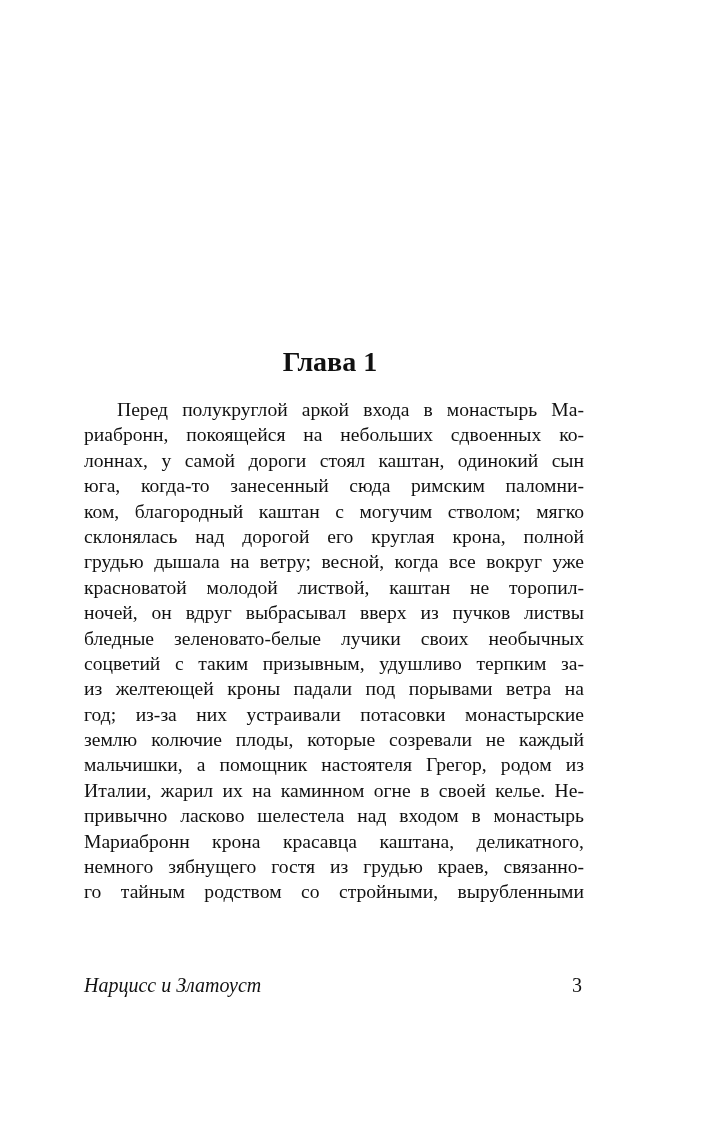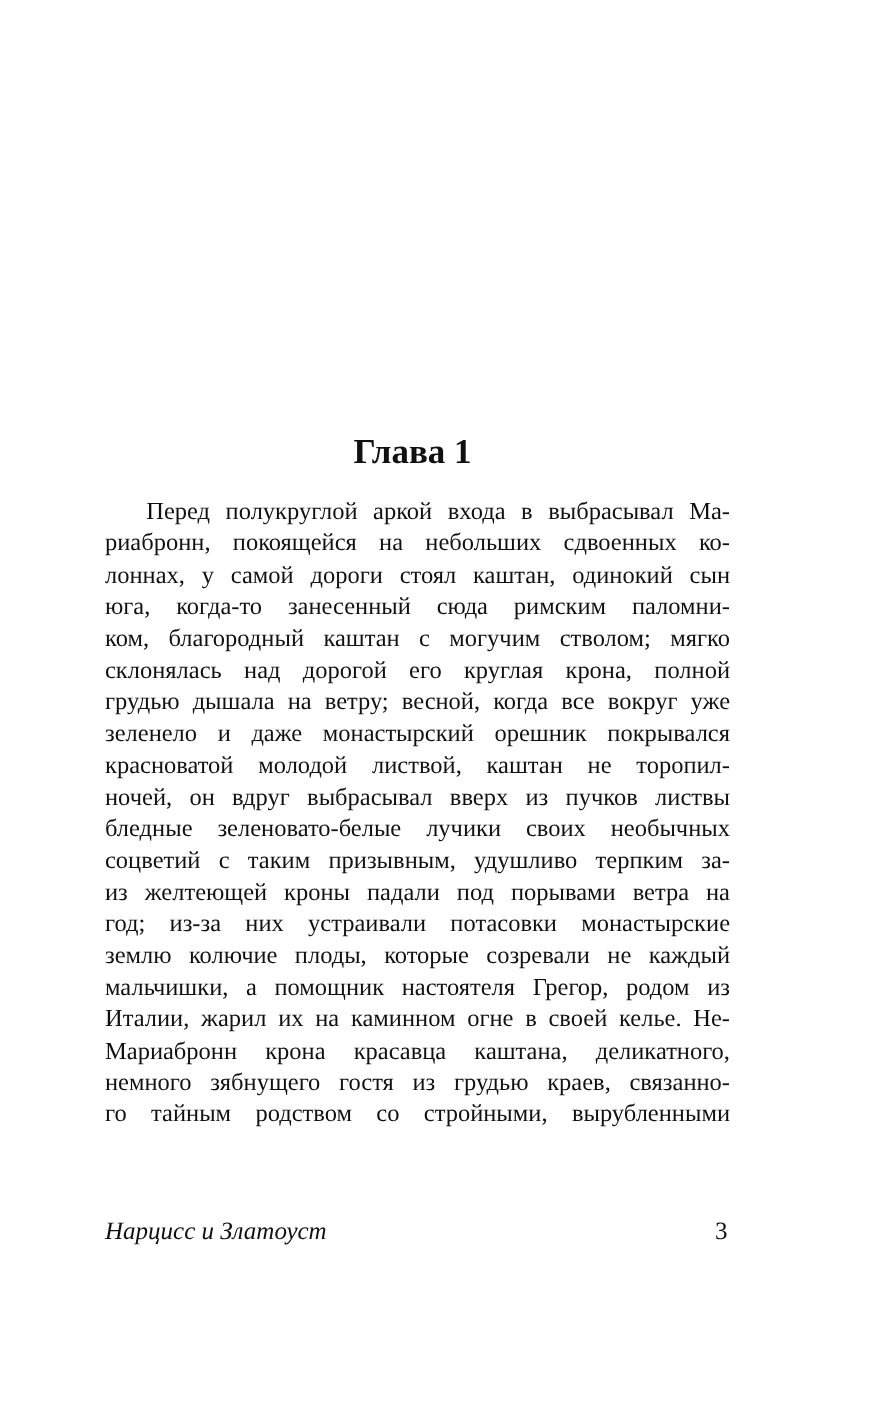--- a/index.html
+++ b/index.html
@@ -77,37 +77,37 @@
     }
   </style>
 </head>
 <body>
 
 <div class="page">
 
   <h1 class="chapter-title">Глава 1</h1>
 
   <div class="body-text">
-    <span class="line indent">Перед полукруглой аркой входа в выбрасывал Ма-</span>
+    <span class="line indent">Перед полукруглой аркой входа в монастырь Ма-</span>
     <span class="line">риабронн, покоящейся на небольших сдвоенных ко-</span>
     <span class="line">лоннах, у самой дороги стоял каштан, одинокий сын</span>
     <span class="line">юга, когда-то занесенный сюда римским паломни-</span>
     <span class="line">ком, благородный каштан с могучим стволом; мягко</span>
     <span class="line">склонялась над дорогой его круглая крона, полной</span>
     <span class="line">грудью дышала на ветру; весной, когда все вокруг уже</span>
-    <span class="line">зеленело и даже монастырский орешник покрывался</span>
     <span class="line">красноватой молодой листвой, каштан не торопил-</span>
     <span class="line">ночей, он вдруг выбрасывал вверх из пучков листвы</span>
     <span class="line">бледные зеленовато-белые лучики своих необычных</span>
     <span class="line">соцветий с таким призывным, удушливо терпким за-</span>
     <span class="line">из желтеющей кроны падали под порывами ветра на</span>
     <span class="line">год; из-за них устраивали потасовки монастырские</span>
     <span class="line">землю колючие плоды, которые созревали не каждый</span>
     <span class="line">мальчишки, а помощник настоятеля Грегор, родом из</span>
     <span class="line">Италии, жарил их на каминном огне в своей келье. Не-</span>
+    <span class="line">привычно ласково шелестела над входом в монастырь</span>
     <span class="line">Мариабронн крона красавца каштана, деликатного,</span>
     <span class="line">немного зябнущего гостя из грудью краев, связанно-</span>
     <span class="line">го тайным родством со стройными, вырубленными</span>
   </div>
 
   <div class="footer">
     <span class="footer-title">Нарцисс и Златоуст</span>
     <span class="footer-page">3</span>
   </div>
 

